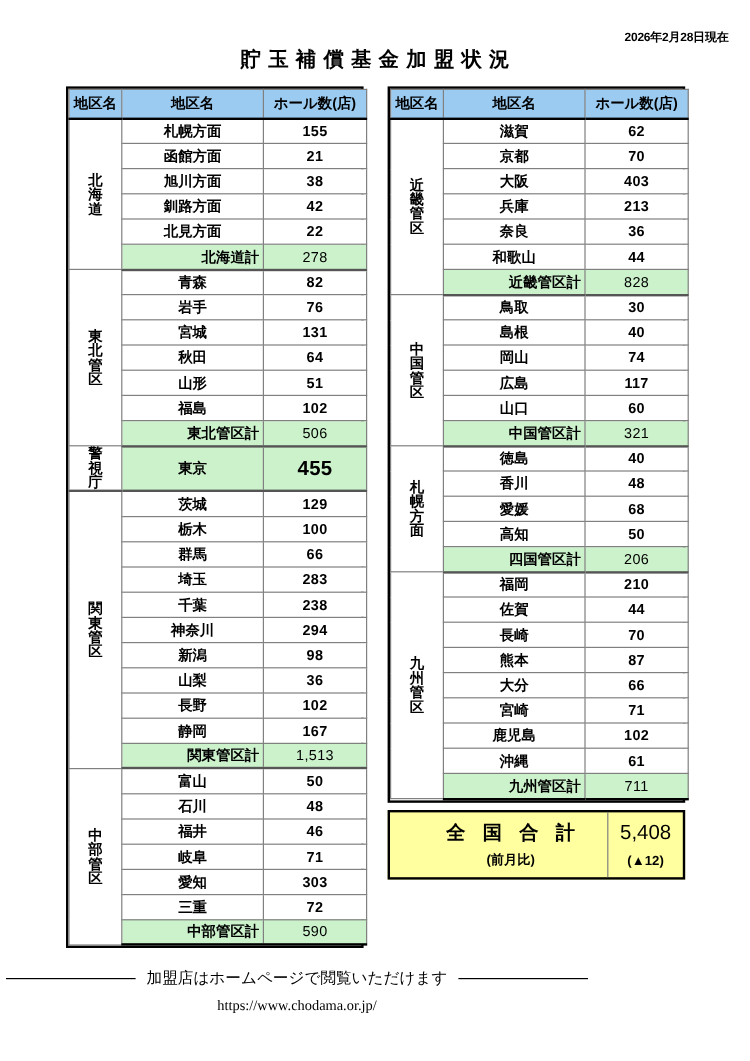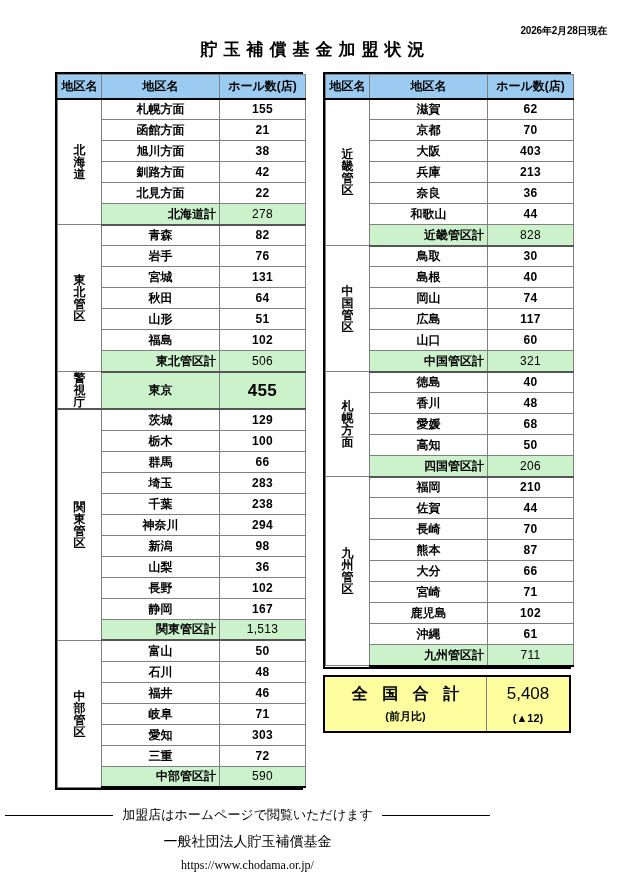--- a/index.html
+++ b/index.html
@@ -504,32 +504,31 @@
           <td class="count">61</td>
         </tr>
         <tr class="subtotal block-end">
           <td class="name">九州管区計</td>
           <td class="count">711</td>
         </tr>
       </tbody>
   </table>
 </div>
 
-<div id="grand-total" style="top: 675px;">
+<div id="grand-total" style="top: 675px; padding-left: 20px;">
   <div class="gt-label">
     <div class="main">全 国 合 計</div>
     <div class="sub">(前月比)</div>
   </div>
   <div class="gt-value">
     <div class="main">5,408</div>
     <div class="sub">(▲12)</div>
   </div>
 </div>
 
 <div id="footer">
   <div class="rule-line">
     <span class="rule"></span>
     <span>加盟店はホームページで閲覧いただけます</span>
     <span class="rule"></span>
   </div>
-  <div class="org">一般社団法人貯玉補償基金</div>
   <div class="url">https://www.chodama.or.jp/</div>
 </div>
 
 </body></html>

